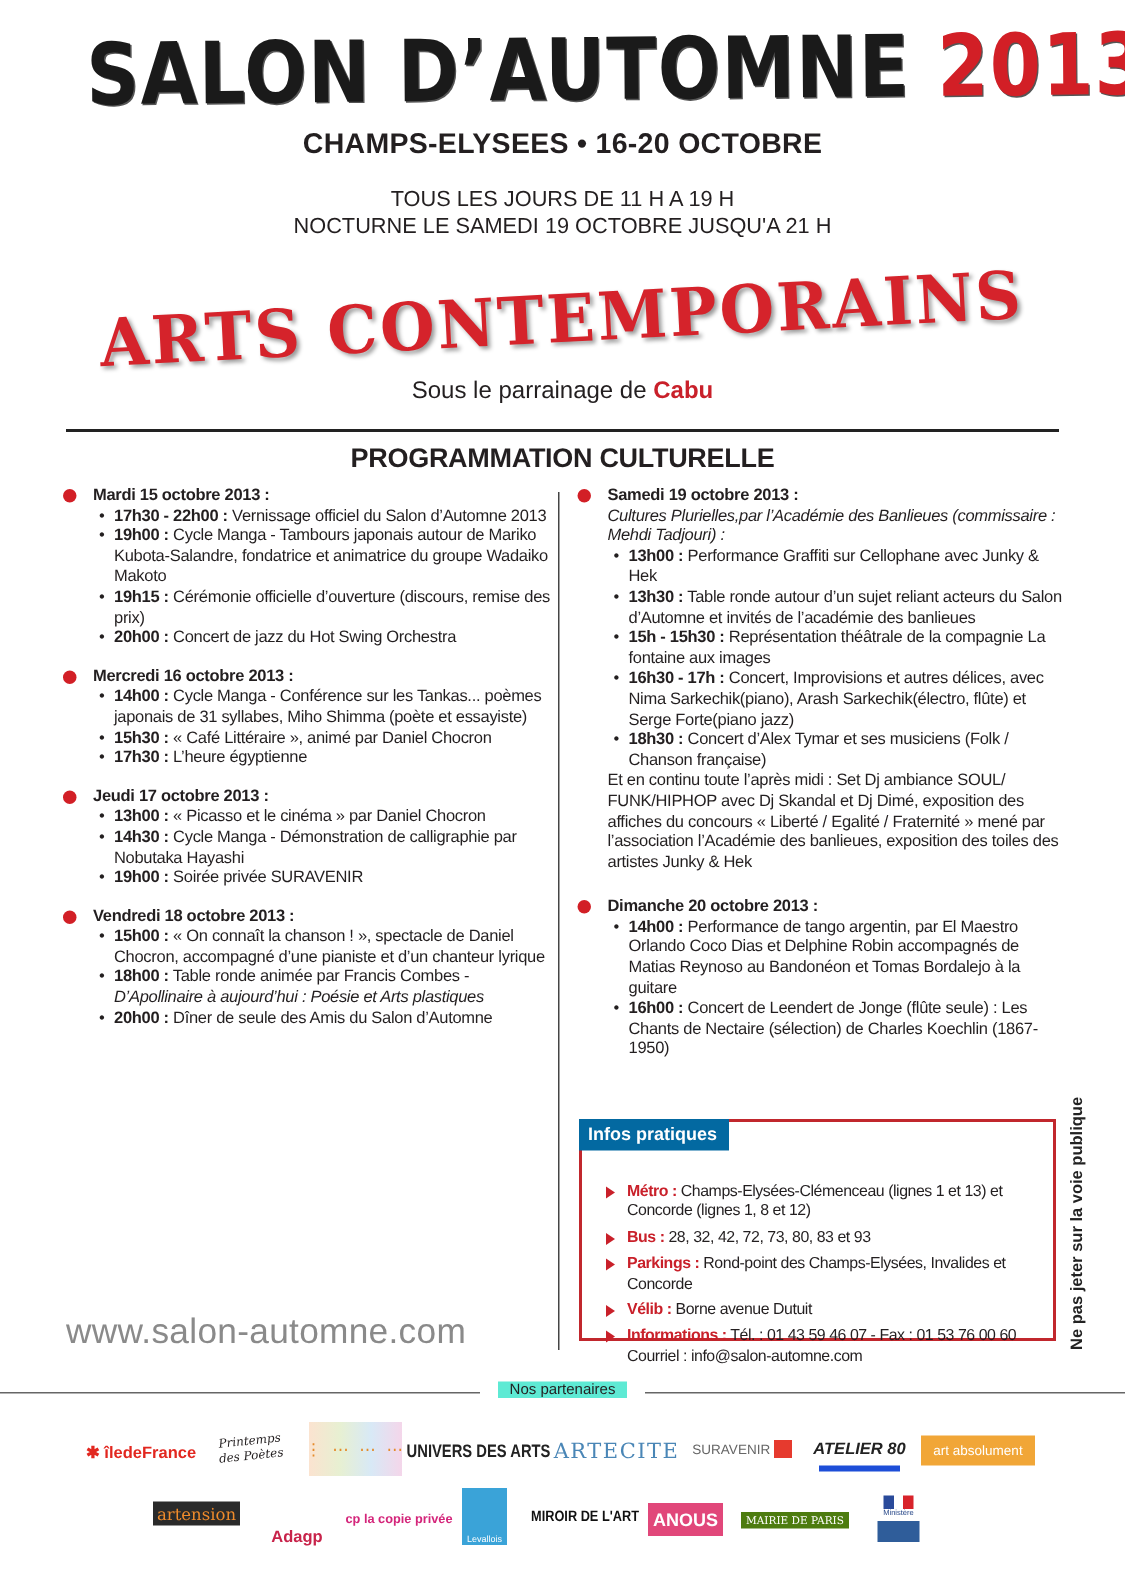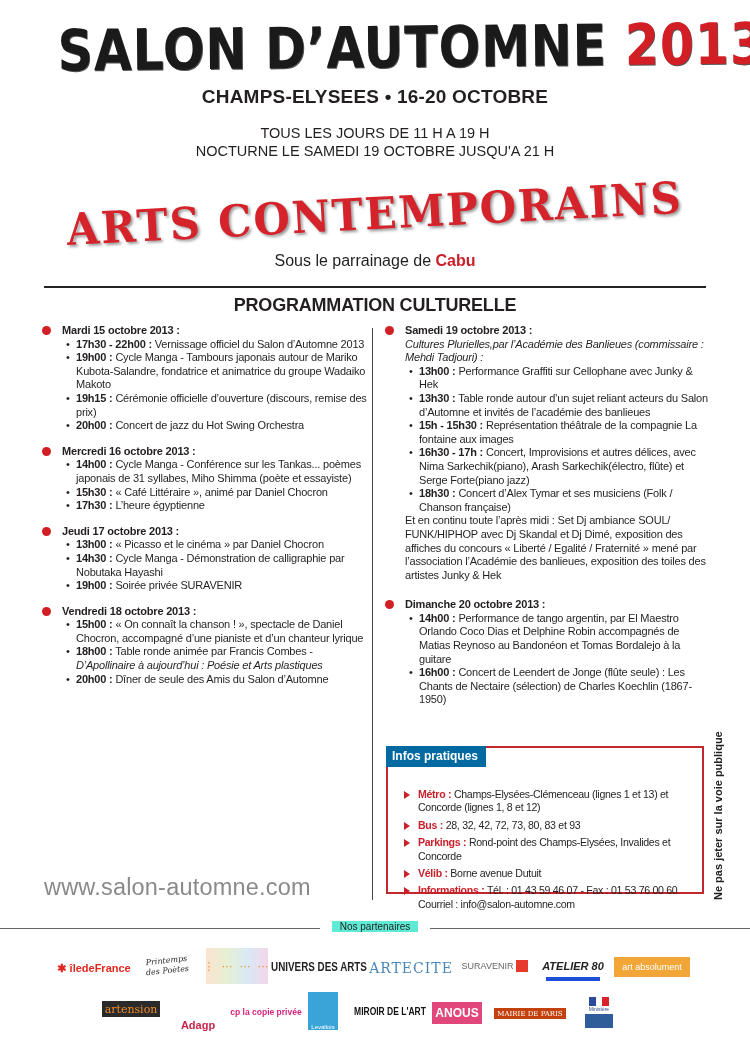--- a/index.html
+++ b/index.html
@@ -189,21 +189,21 @@
 </div>
 <div class="logo" style="left:546px; top:955px; width:54px; height:26px; font-weight:bold; font-size:11px; color:#222; font-style:italic; border-bottom:4px solid #1d4ed8;">ATELIER 80</div>
 <div class="logo" style="left:614px; top:957px; width:76px; height:20px; background:#f1a637; color:#fff; font-size:9px;">art absolument</div>
 
 <div class="logo" style="left:102px; top:1001px; width:58px; height:16px; background:#2a2a2a; color:#f08b2b; font-size:11px; font-family:'DejaVu Serif',serif;">artension</div>
 <div class="logo" style="left:176px; top:995px; width:44px; height:36px; color:#c8234a; font-size:11px; font-weight:bold; align-items:flex-end;">Adagp</div>
 <div class="logo" style="left:232px; top:1001px; width:68px; height:22px; color:#d4257a; font-size:8.5px; font-weight:bold;">cp la copie privée</div>
 <div class="logo" style="left:308px; top:992px; width:30px; height:38px; background:#3aa3d8; color:#fff; font-size:6px; align-items:flex-end;">Levallois</div>
 <div class="logo" style="left:350px; top:1002px; width:80px; height:18px; font-weight:bold; font-size:10px; color:#111; transform:scaleX(0.85);">MIROIR DE L'ART</div>
 <div class="logo" style="left:432px; top:1002px; width:50px; height:22px; background:#e1477a; color:#fff; font-weight:bold; font-size:12px;">ANOUS</div>
-<div class="logo" style="left:494px; top:1008px; width:72px; height:11px; background:#c2410c; color:#fff; font-size:7px; font-family:'DejaVu Serif',serif;">MAIRIE DE PARIS</div>
+<div class="logo" style="left:494px; top:1008px; width:72px; height:11px; background:#4d7c0f; color:#fff; font-size:7px; font-family:'DejaVu Serif',serif;">MAIRIE DE PARIS</div>
 <div class="logo" style="left:583px; top:992px; width:32px; height:40px; flex-direction:column; font-size:5px; color:#2a4a8a;">
   <span style="display:flex; width:20px; height:9px;">
       <span style="flex:1; background:#2a4a9a;"></span>
       <span style="flex:1; background:#fff;"></span>
       <span style="flex:1; background:#d8232a;"></span>
     </span>
   <span>Ministère</span>
   <span style="display:block; width:28px; height:14px; background:#2f5d9a; margin-top:2px;"></span>
 </div>
 

